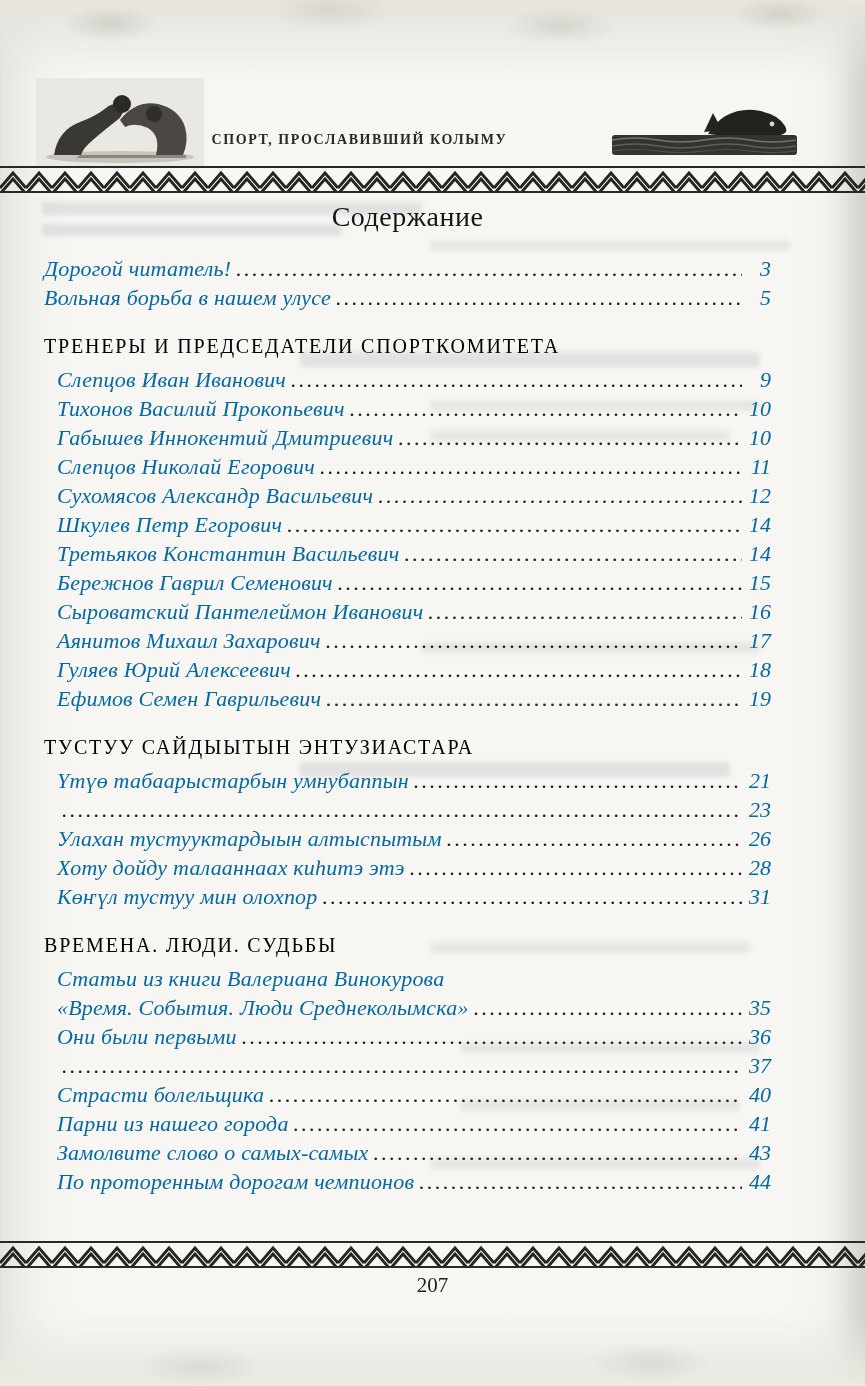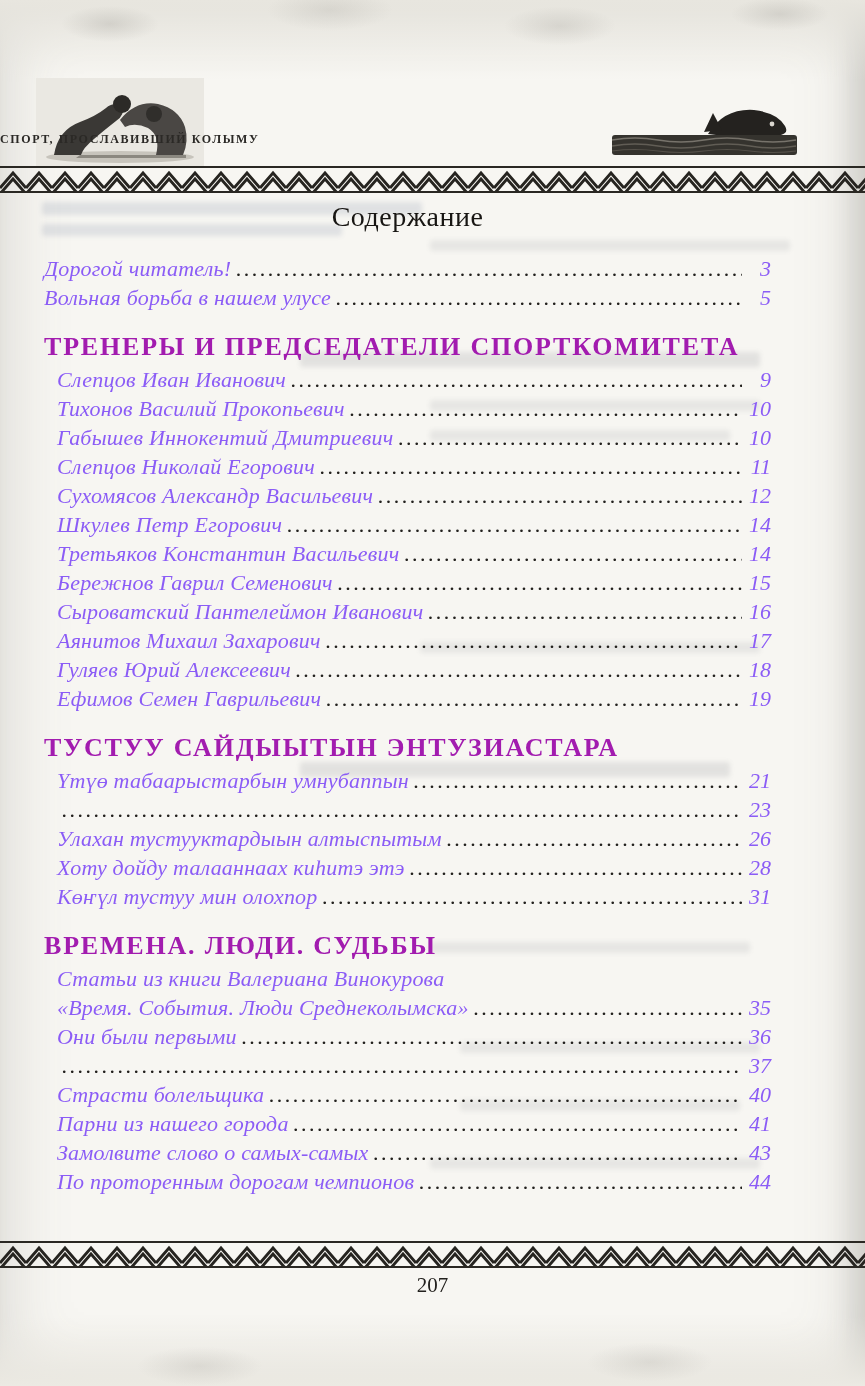--- a/index.html
+++ b/index.html
@@ -20,42 +20,42 @@
   }
   .bottom-texture {
     position:absolute; left:0; bottom:0; width:865px; height:70px;
     background:
       radial-gradient(90px 28px at 200px 50px, rgba(118,115,108,.14), transparent 70%),
       radial-gradient(90px 28px at 650px 46px, rgba(118,115,108,.14), transparent 70%),
       linear-gradient(rgba(247,246,242,0), #eceae3);
   }
   .header { position:absolute; left:0; top:76px; width:865px; height:92px; }
   .running-title {
-    position:absolute; left:0; top:56px; width:719px; 
-    font-weight:bold; font-size:12px; letter-spacing:1.6px; color:#2b2926;
+    position:absolute; left:0; top:56px; width:719px; text-align:center;
+    font-weight:bold; font-size:14px; letter-spacing:1.6px; color:#2b2926;
   }
   .wrestlers { position:absolute; left:36px; top:2px; }
   .whale { position:absolute; left:612px; top:24px; }
   .zigzag { position:absolute; left:0; }
   .zigzag.top { top:166px; }
   .zigzag.bottom { top:1241px; }
 
   .content { position:absolute; left:44px; top:198px; width:727px; }
   .doc-title {
     text-align:center; font-weight:normal; font-size:28px; line-height:34px;
     margin:2px 0 20px 0; letter-spacing:.5px; color:#181613;
   }
   .toc-heading {
-    font-weight:bold; font-size:26px; line-height:29px; letter-spacing:1.8px;
-    margin:20px 0 4px 0; color:#a21caf;
+    font-weight:normal; font-size:20px; line-height:29px; letter-spacing:1.8px;
+    margin:20px 0 4px 0; color:#000000;
   }
   .toc-list.indented { padding-left:13px; }
   .toc-row {
     display:flex; align-items:baseline;
-    font-style:italic; font-size:22px; line-height:29px; color:#8b5cf6;
+    font-style:italic; font-size:22px; line-height:29px; color:#0369a1;
   }
   .toc-label { white-space:nowrap; letter-spacing:.2px; }
   .toc-dots { flex:1 1 auto; overflow:hidden; white-space:nowrap; margin:0 3px 0 5px; min-width:10px; }
   .toc-dots::after {
     content:"..........................................................................................................................................................................";
     letter-spacing:2.5px; color:#23211e;
   }
   .toc-page { min-width:26px; text-align:right; white-space:nowrap; }
 
   .page-number {

